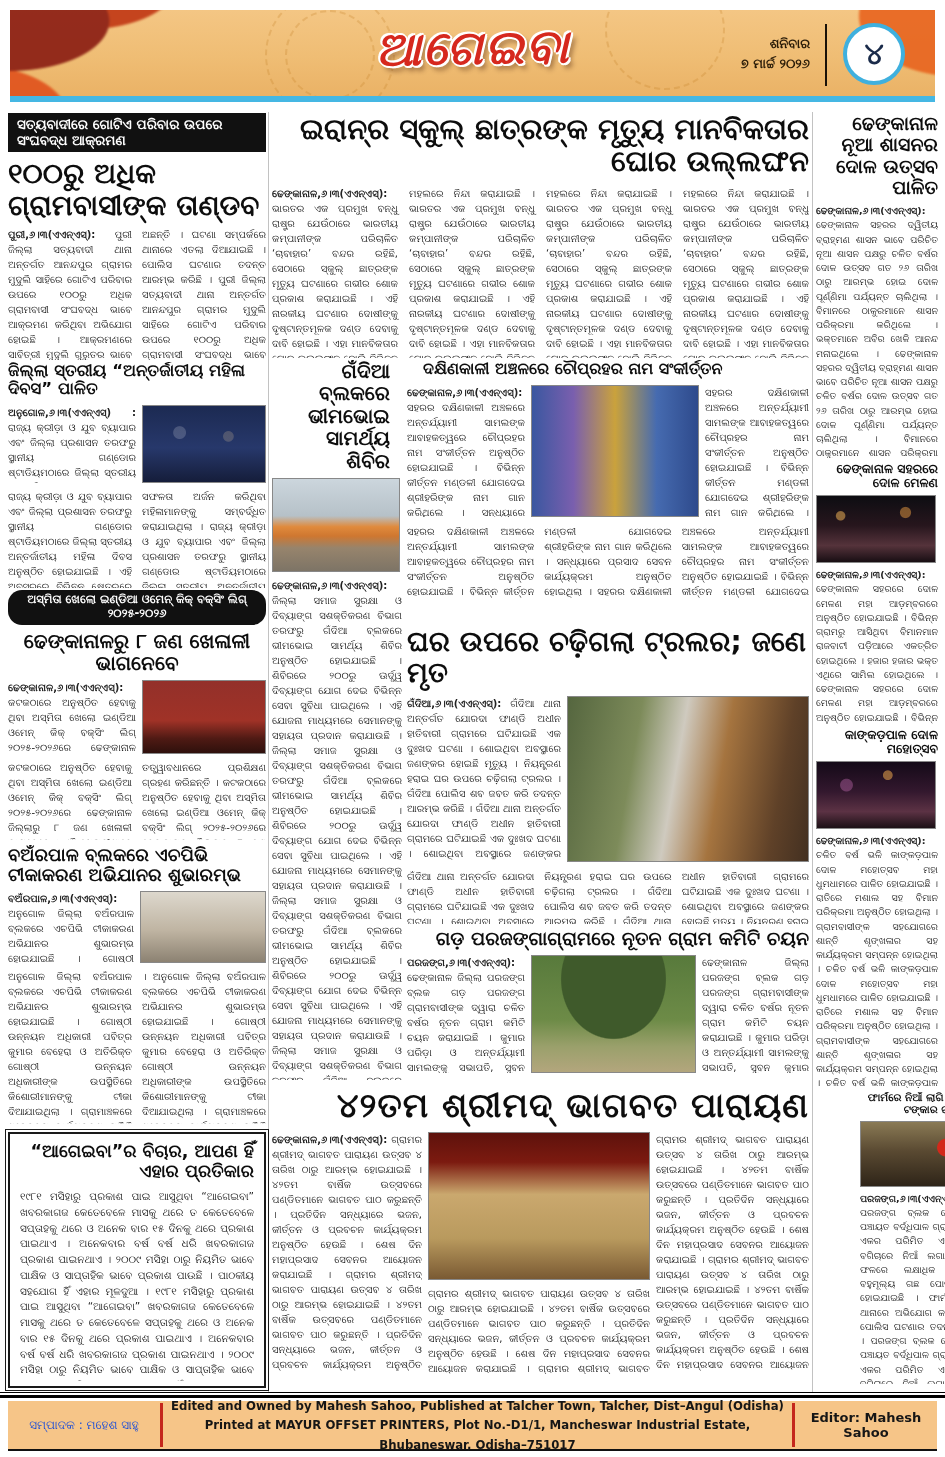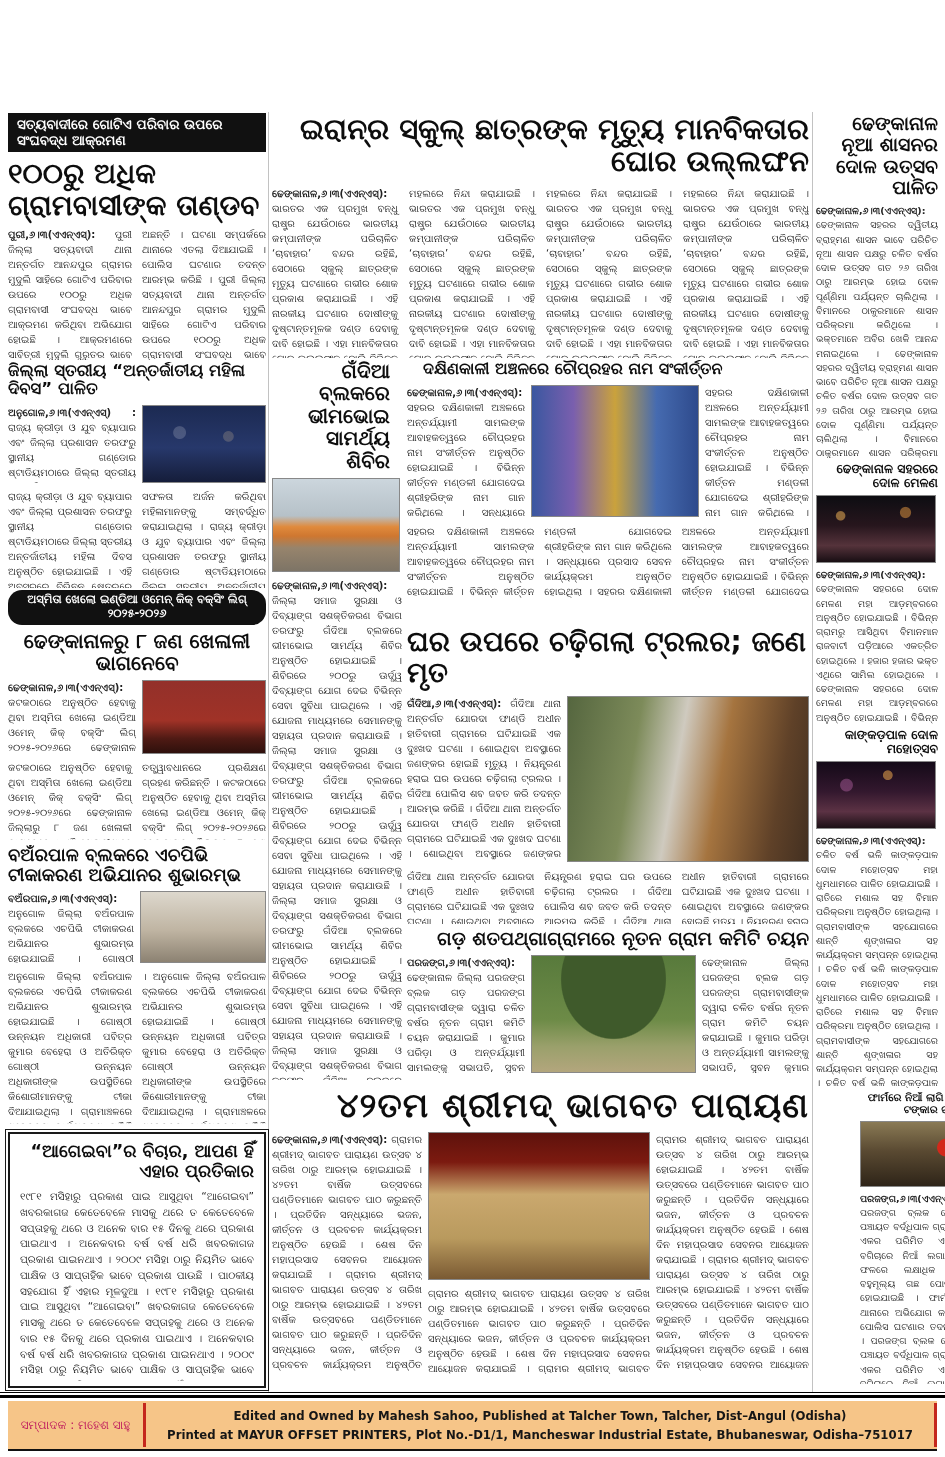--- a/index.html
+++ b/index.html
@@ -76,31 +76,47 @@
 
   
   .boxed{border:2px solid #1a1a1a;outline:1px solid #1a1a1a;outline-offset:2px;padding:8px 10px;}
 
   
   .f-rule1{position:absolute;left:0;top:1392px;width:945px;height:1px;background:#000;}
   .f-rule2{position:absolute;left:0;top:1395px;width:945px;height:3px;background:#000;}
   .footerbar{position:absolute;left:8px;top:1401px;width:929px;height:50px;background:#f6c588;
     display:flex;align-items:stretch;border-bottom:2px solid #111;}
   .f-cell{display:flex;align-items:center;justify-content:center;text-align:center;}
-  .f-left{width:135px;font-size:12px;color:#be185d;}
+  .f-left{width:152px;font-size:12px;color:#1d4ed8;}
   .f-sep{width:3px;background:#c4271d;margin:2px 0;}
   .f-center{flex:1;flex-direction:column;font-size:13px;font-weight:bold;color:#161616;line-height:1.5;
     font-stretch:condensed;}
   .f-right{width:142px;font-size:13px;font-weight:bold;color:#161616;}
 </style>
 </head>
 <body>
 
 <div class="page">
 
+  <div class="masthead">
+    <div class="mh-swirl-left"></div>
+    <div class="mh-swirl-right"></div>
+    <div class="mh-mandala m1"></div>
+    <div class="mh-mandala m2"></div>
+    <div class="mh-mandala m3"></div>
+    <div class="mh-title">ଆଗେଇବା</div>
+    <div class="mh-date">
+      <div>ଶନିବାର</div>
+      <div>୭ ମାର୍ଚ୍ଚ ୨୦୨୬</div>
+    </div>
+    <div class="mh-bar"></div>
+    <div class="mh-circle">
+      <span>୪</span>
+    </div>
+  </div>
 
   <div class="vrule" style="left:268px;"></div>
   <div class="vrule" style="left:812px;"></div>
 
   <div class="sect" style="left:8px;top:113px;width:258px;height:247px;">
     <span class="kicker">ସତ୍ୟବାଦୀରେ ଗୋଟିଏ ପରିବାର ଉପରେ ସଂଘବଦ୍ଧ ଆକ୍ରମଣ</span>
     <h1 class="hl" style="font-size:28px;margin:6px 0 6px;">୧୦୦ରୁ ଅଧିକ ଗ୍ରାମବାସୀଙ୍କ ତାଣ୍ଡବ</h1>
     <p class="body-txt cols2" style="height:168px;margin:0;"><b>ପୁରୀ,୬।୩(ଏଏନ୍ଏସ୍):</b> <span>ପୁରୀ ଜିଲ୍ଲା ସତ୍ୟବାଦୀ ଥାନା ଅନ୍ତର୍ଗତ ଆନନ୍ଦପୁର ଗ୍ରାମର ମୁଦୁଲି ସାହିରେ ଗୋଟିଏ ପରିବାର ଉପରେ ୧୦୦ରୁ ଅଧିକ ଗ୍ରାମବାସୀ ସଂଘବଦ୍ଧ ଭାବେ ଆକ୍ରମଣ କରିଥିବା ଅଭିଯୋଗ ହୋଇଛି । ଆକ୍ରମଣରେ ସାବିତ୍ରୀ ମୁଦୁଲି ଗୁରୁତର ଭାବେ ଆହତ ହୋଇ ସତ୍ୟବାଦୀ ମେଡ଼ିକାଲରେ ଚିକିତ୍ସାଧୀନ ଅଛନ୍ତି । ଘଟଣା ସମ୍ପର୍କରେ ଥାନାରେ ଏତଲା ଦିଆଯାଇଛି । ପୋଲିସ ଘଟଣାର ତଦନ୍ତ ଆରମ୍ଭ କରିଛି । ପୁରୀ ଜିଲ୍ଲା ସତ୍ୟବାଦୀ ଥାନା ଅନ୍ତର୍ଗତ ଆନନ୍ଦପୁର ଗ୍ରାମର ମୁଦୁଲି ସାହିରେ ଗୋଟିଏ ପରିବାର ଉପରେ ୧୦୦ରୁ ଅଧିକ ଗ୍ରାମବାସୀ ସଂଘବଦ୍ଧ ଭାବେ ଆକ୍ରମଣ କରିଥିବା ଅଭିଯୋଗ ହୋଇଛି । ଆକ୍ରମଣରେ ସାବିତ୍ରୀ ମୁଦୁଲି ଗୁରୁତର ଭାବେ ଆହତ ହୋଇ ସତ୍ୟବାଦୀ ମେଡ଼ିକାଲରେ ଚିକିତ୍ସାଧୀନ ଅଛନ୍ତି । ଘଟଣା ସମ୍ପର୍କରେ ଥାନାରେ ଏତଲା ଦିଆଯାଇଛି । ପୋଲିସ ଘଟଣାର ତଦନ୍ତ ଆରମ୍ଭ କରିଛି । ପୁରୀ ଜିଲ୍ଲା ସତ୍ୟବାଦୀ ଥାନା ଅନ୍ତର୍ଗତ ଆନନ୍ଦପୁର ଗ୍ରାମର ମୁଦୁଲି ସାହିରେ ଗୋଟିଏ ପରିବାର ଉପରେ ୧୦୦ରୁ ଅଧିକ ଗ୍ରାମବାସୀ ସଂଘବଦ୍ଧ ଭାବେ ଆକ୍ରମଣ କରିଥିବା ଅଭିଯୋଗ ହୋଇଛି । ଆକ୍ରମଣରେ ସାବିତ୍ରୀ ମୁଦୁଲି ଗୁରୁତର ଭାବେ ଆହତ ହୋଇ ସତ୍ୟବାଦୀ ମେଡ଼ିକାଲରେ ଚିକିତ୍ସାଧୀନ ଅଛନ୍ତି । ଘଟଣା ସମ୍ପର୍କରେ ଥାନାରେ ଏତଲା ଦିଆଯାଇଛି । ପୋଲିସ ଘଟଣାର ତଦନ୍ତ ଆରମ୍ଭ କରିଛି । ପୁରୀ ଜିଲ୍ଲା ସତ୍ୟବାଦୀ ଥାନା ଅନ୍ତର୍ଗତ ଆନନ୍ଦପୁର ଗ୍ରାମର ମୁଦୁଲି ସାହିରେ ଗୋଟିଏ ପରିବାର ଉପରେ ୧୦୦ରୁ ଅଧିକ ଗ୍ରାମବାସୀ ସଂଘବଦ୍ଧ ଭାବେ ଆକ୍ରମଣ କରିଥିବା ଅଭିଯୋଗ ହୋଇଛି । ଆକ୍ରମଣରେ ସାବିତ୍ରୀ ମୁଦୁଲି ଗୁରୁତର ଭାବେ ଆହତ ହୋଇ ସତ୍ୟବାଦୀ ମେଡ଼ିକାଲରେ ଚିକିତ୍ସାଧୀନ ଅଛନ୍ତି । ଘଟଣା ସମ୍ପର୍କରେ ଥାନାରେ ଏତଲା ଦିଆଯାଇଛି । ପୋଲିସ ଘଟଣାର ତଦନ୍ତ ଆରମ୍ଭ କରିଛି ।</span></p>
   </div>
 
@@ -161,21 +177,21 @@
   <div class="sect" style="left:407px;top:626px;width:402px;height:298px;">
     <h1 class="hl" style="font-size:28px;margin:0 0 7px;">ଘର ଉପରେ ଚଢ଼ିଗଲା ଟ୍ରଲର; ଜଣେ ମୃତ</h1>
     <div class="row" style="height:166px;">
       <p class="body-txt" style="flex:1;height:166px;margin:0;"><b>ଗଁଦିଆ,୬।୩(ଏଏନ୍ଏସ୍):</b> <span>ଗଁଦିଆ ଥାନା ଅନ୍ତର୍ଗତ ଯୋରଦା ଫାଣ୍ଡି ଅଧୀନ ହାତିବାରୀ ଗ୍ରାମରେ ଘଟିଯାଇଛି ଏକ ଦୁଃଖଦ ଘଟଣା । ଶୋଇଥିବା ଅବସ୍ଥାରେ ଜଣଙ୍କର ହୋଇଛି ମୃତ୍ୟୁ । ନିୟନ୍ତ୍ରଣ ହରାଇ ଘର ଉପରେ ଚଢ଼ିଗଲା ଟ୍ରଲର । ଗଁଦିଆ ପୋଲିସ ଶବ ଜବତ କରି ତଦନ୍ତ ଆରମ୍ଭ କରିଛି । ଗଁଦିଆ ଥାନା ଅନ୍ତର୍ଗତ ଯୋରଦା ଫାଣ୍ଡି ଅଧୀନ ହାତିବାରୀ ଗ୍ରାମରେ ଘଟିଯାଇଛି ଏକ ଦୁଃଖଦ ଘଟଣା । ଶୋଇଥିବା ଅବସ୍ଥାରେ ଜଣଙ୍କର ହୋଇଛି ମୃତ୍ୟୁ । ନିୟନ୍ତ୍ରଣ ହରାଇ ଘର ଉପରେ ଚଢ଼ିଗଲା ଟ୍ରଲର । ଗଁଦିଆ ପୋଲିସ ଶବ ଜବତ କରି ତଦନ୍ତ ଆରମ୍ଭ କରିଛି । ଗଁଦିଆ ଥାନା ଅନ୍ତର୍ଗତ ଯୋରଦା ଫାଣ୍ଡି ଅଧୀନ ହାତିବାରୀ ଗ୍ରାମରେ ଘଟିଯାଇଛି ଏକ ଦୁଃଖଦ ଘଟଣା । ଶୋଇଥିବା ଅବସ୍ଥାରେ ଜଣଙ୍କର ହୋଇଛି ମୃତ୍ୟୁ । ନିୟନ୍ତ୍ରଣ ହରାଇ ଘର ଉପରେ ଚଢ଼ିଗଲା ଟ୍ରଲର । ଗଁଦିଆ ପୋଲିସ ଶବ ଜବତ କରି ତଦନ୍ତ ଆରମ୍ଭ କରିଛି ।</span></p>
       <div class="photo ph-crash" style="width:242px;height:166px;"></div>
     </div>
     <p class="body-txt cols3" style="height:82px;margin:7px 0 0;"><span>ଗଁଦିଆ ଥାନା ଅନ୍ତର୍ଗତ ଯୋରଦା ଫାଣ୍ଡି ଅଧୀନ ହାତିବାରୀ ଗ୍ରାମରେ ଘଟିଯାଇଛି ଏକ ଦୁଃଖଦ ଘଟଣା । ଶୋଇଥିବା ଅବସ୍ଥାରେ ଜଣଙ୍କର ହୋଇଛି ମୃତ୍ୟୁ । ନିୟନ୍ତ୍ରଣ ହରାଇ ଘର ଉପରେ ଚଢ଼ିଗଲା ଟ୍ରଲର । ଗଁଦିଆ ପୋଲିସ ଶବ ଜବତ କରି ତଦନ୍ତ ଆରମ୍ଭ କରିଛି । ଗଁଦିଆ ଥାନା ଅନ୍ତର୍ଗତ ଯୋରଦା ଫାଣ୍ଡି ଅଧୀନ ହାତିବାରୀ ଗ୍ରାମରେ ଘଟିଯାଇଛି ଏକ ଦୁଃଖଦ ଘଟଣା । ଶୋଇଥିବା ଅବସ୍ଥାରେ ଜଣଙ୍କର ହୋଇଛି ମୃତ୍ୟୁ । ନିୟନ୍ତ୍ରଣ ହରାଇ ଘର ଉପରେ ଚଢ଼ିଗଲା ଟ୍ରଲର । ଗଁଦିଆ ପୋଲିସ ଶବ ଜବତ କରି ତଦନ୍ତ ଆରମ୍ଭ କରିଛି । ଗଁଦିଆ ଥାନା ଅନ୍ତର୍ଗତ ଯୋରଦା ଫାଣ୍ଡି ଅଧୀନ ହାତିବାରୀ ଗ୍ରାମରେ ଘଟିଯାଇଛି ଏକ ଦୁଃଖଦ ଘଟଣା । ଶୋଇଥିବା ଅବସ୍ଥାରେ ଜଣଙ୍କର ହୋଇଛି ମୃତ୍ୟୁ । ନିୟନ୍ତ୍ରଣ ହରାଇ ଘର ଉପରେ ଚଢ଼ିଗଲା ଟ୍ରଲର । ଗଁଦିଆ ପୋଲିସ ଶବ ଜବତ କରି ତଦନ୍ତ ଆରମ୍ଭ କରିଛି ।</span></p>
   </div>
 
   <div class="sect" style="left:407px;top:928px;width:402px;height:152px;">
-    <h2 class="hl center" style="font-size:19px;margin:0 0 6px;">ଗଡ଼ ଶତପଥ୍ଗାଗ୍ରାମରେ ନୂତନ ଗ୍ରାମ କମିଟି ଚୟନ</h2>
+    <h2 class="hl center" style="font-size:19px;margin:0 0 6px;">ଗଡ଼ ପରଜଙ୍ଗାଗ୍ରାମରେ ନୂତନ ଗ୍ରାମ କମିଟି ଚୟନ</h2>
     <div class="row" style="height:118px;">
       <p class="body-txt" style="width:118px;height:118px;margin:0;"><b>ପରଜଙ୍ଗ,୬।୩(ଏଏନ୍ଏସ୍):</b> <span>ଢେଙ୍କାନାଳ ଜିଲ୍ଲା ପରଜଙ୍ଗ ବ୍ଲକ ଗଡ଼ ପରଜଙ୍ଗ ଗ୍ରାମବାସୀଙ୍କ ଦ୍ୱାରା ଚଳିତ ବର୍ଷର ନୂତନ ଗ୍ରାମ କମିଟି ଚୟନ କରାଯାଇଛି । କୁମାର ପରିଡ଼ା ଓ ଅନ୍ତର୍ଯ୍ୟାମୀ ସାମଲଙ୍କୁ ସଭାପତି, ସୁବନ କୁମାର ଦଳବେହେରା ଓ ପ୍ରଭାତ ଶତପଥୀଙ୍କୁ ସାଧାରଣ ସମ୍ପାଦକ ଭାବେ ଚୟନ କରାଯାଇଛି । ଢେଙ୍କାନାଳ ଜିଲ୍ଲା ପରଜଙ୍ଗ ବ୍ଲକ ଗଡ଼ ପରଜଙ୍ଗ ଗ୍ରାମବାସୀଙ୍କ ଦ୍ୱାରା ଚଳିତ ବର୍ଷର ନୂତନ ଗ୍ରାମ କମିଟି ଚୟନ କରାଯାଇଛି । କୁମାର ପରିଡ଼ା ଓ ଅନ୍ତର୍ଯ୍ୟାମୀ ସାମଲଙ୍କୁ ସଭାପତି, ସୁବନ କୁମାର ଦଳବେହେରା ଓ ପ୍ରଭାତ ଶତପଥୀଙ୍କୁ ସାଧାରଣ ସମ୍ପାଦକ ଭାବେ ଚୟନ କରାଯାଇଛି ।</span></p>
       <div class="photo ph-tree" style="width:165px;height:118px;"></div>
       <p class="body-txt" style="flex:1;height:118px;margin:0;"><span>ଢେଙ୍କାନାଳ ଜିଲ୍ଲା ପରଜଙ୍ଗ ବ୍ଲକ ଗଡ଼ ପରଜଙ୍ଗ ଗ୍ରାମବାସୀଙ୍କ ଦ୍ୱାରା ଚଳିତ ବର୍ଷର ନୂତନ ଗ୍ରାମ କମିଟି ଚୟନ କରାଯାଇଛି । କୁମାର ପରିଡ଼ା ଓ ଅନ୍ତର୍ଯ୍ୟାମୀ ସାମଲଙ୍କୁ ସଭାପତି, ସୁବନ କୁମାର ଦଳବେହେରା ଓ ପ୍ରଭାତ ଶତପଥୀଙ୍କୁ ସାଧାରଣ ସମ୍ପାଦକ ଭାବେ ଚୟନ କରାଯାଇଛି । ଢେଙ୍କାନାଳ ଜିଲ୍ଲା ପରଜଙ୍ଗ ବ୍ଲକ ଗଡ଼ ପରଜଙ୍ଗ ଗ୍ରାମବାସୀଙ୍କ ଦ୍ୱାରା ଚଳିତ ବର୍ଷର ନୂତନ ଗ୍ରାମ କମିଟି ଚୟନ କରାଯାଇଛି । କୁମାର ପରିଡ଼ା ଓ ଅନ୍ତର୍ଯ୍ୟାମୀ ସାମଲଙ୍କୁ ସଭାପତି, ସୁବନ କୁମାର ଦଳବେହେରା ଓ ପ୍ରଭାତ ଶତପଥୀଙ୍କୁ ସାଧାରଣ ସମ୍ପାଦକ ଭାବେ ଚୟନ କରାଯାଇଛି ।</span></p>
     </div>
   </div>
 
   <div class="sect" style="left:272px;top:1086px;width:537px;height:302px;">
     <h1 class="hl center" style="font-size:34px;margin:0 0 8px;letter-spacing:1px;">୪୨ତମ ଶ୍ରୀମଦ୍ ଭାଗବତ ପାରାୟଣ</h1>
     <div class="row" style="height:242px;">
@@ -214,15 +230,16 @@
   <div class="f-rule1"></div>
   <div class="f-rule2"></div>
   <div class="footerbar">
     <div class="f-cell f-left">ସମ୍ପାଦକ : ମହେଶ ସାହୁ</div>
     <div class="f-sep"></div>
     <div class="f-cell f-center">
       <div>Edited and Owned by Mahesh Sahoo, Published at Talcher Town, Talcher, Dist–Angul (Odisha)</div>
       <div>Printed at MAYUR OFFSET PRINTERS, Plot No.-D1/1, Mancheswar Industrial Estate, Bhubaneswar, Odisha–751017</div>
     </div>
     <div class="f-sep"></div>
+    <div class="f-cell f-right">Editor: Mahesh Sahoo</div>
   </div>
 
 </div>
 
 </body></html>

